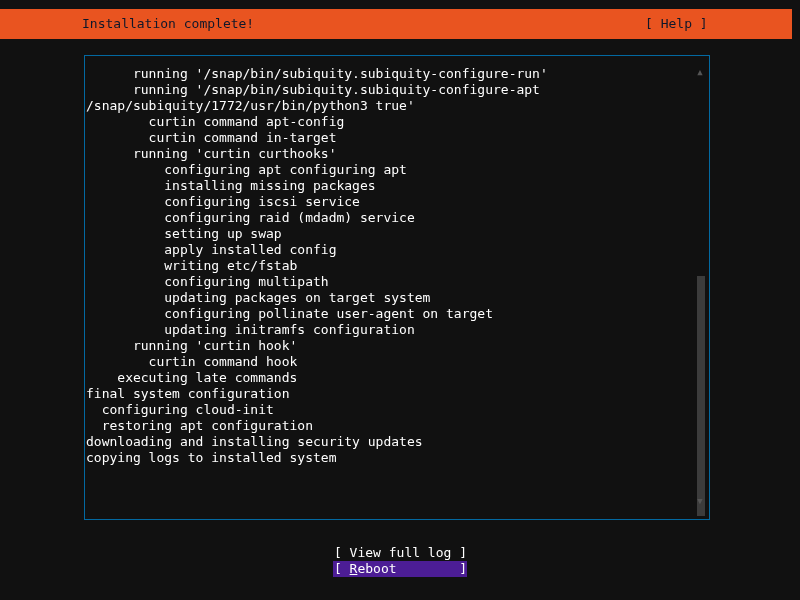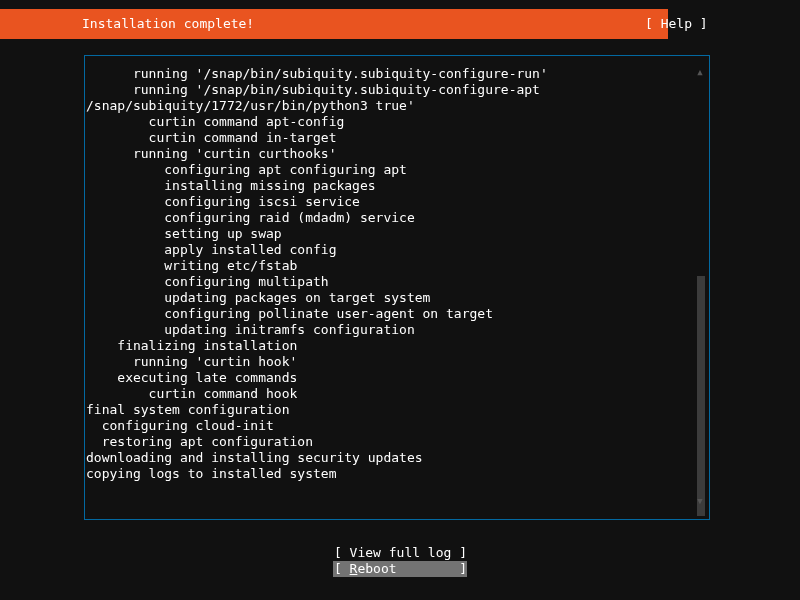--- a/index.html
+++ b/index.html
@@ -16,24 +16,24 @@
     line-height: 16px;
     color: #ffffff;
     position: relative;
   }
 
   
   #header-bar {
     position: absolute;
     left: 0;
     top: 9px;
-    width: 668px;
+    width: 792px;
     height: 30px;
     background: #e95420;
-    color: #ffffff;
+    color: #0f172a;
   }
   #header-title {
     position: absolute;
     left: 82px;
     top: 7px;
     white-space: pre;
     letter-spacing: 0px;
   }
   #help-button {
     position: absolute;
@@ -190,37 +190,36 @@
       <div class="log-line">          installing missing packages</div>
       <div class="log-line">          configuring iscsi service</div>
       <div class="log-line">          configuring raid (mdadm) service</div>
       <div class="log-line">          setting up swap</div>
       <div class="log-line">          apply installed config</div>
       <div class="log-line">          writing etc/fstab</div>
       <div class="log-line">          configuring multipath</div>
       <div class="log-line">          updating packages on target system</div>
       <div class="log-line">          configuring pollinate user-agent on target</div>
       <div class="log-line">          updating initramfs configuration</div>
-      <div class="log-line">    finalizing installation</div>
       <div class="log-line">      running 'curtin hook'</div>
+      <div class="log-line">        curtin command hook</div>
       <div class="log-line">    executing late commands</div>
-      <div class="log-line">        curtin command hook</div>
       <div class="log-line">final system configuration</div>
       <div class="log-line">  configuring cloud-init</div>
       <div class="log-line">  restoring apt configuration</div>
       <div class="log-line">downloading and installing security updates</div>
       <div class="log-line">copying logs to installed system</div>
     </div>
 
   <div id="scrollbar">
     <div id="scroll-up-arrow">▲</div>
     <div id="scroll-track">
       <div id="scroll-thumb" style="background: rgb(60, 60, 60);"></div>
     </div>
     <div id="scroll-down-arrow">▼</div>
   </div>
 
 </div>
 
 <div id="buttons">
   <div id="view-log-button" class="action-button"><span>[ </span><span>View full log</span><span> ]</span></div>
-  <div id="reboot-button" class="action-button" style="background: #737373;"><span>[ </span><span class="accel">R</span><span>eboot</span><span>        ]</span></div>
+  <div id="reboot-button" class="action-button" style="background: #4c1d95;"><span>[ </span><span class="accel">R</span><span>eboot</span><span>        ]</span></div>
 </div>
 
 </body></html>

